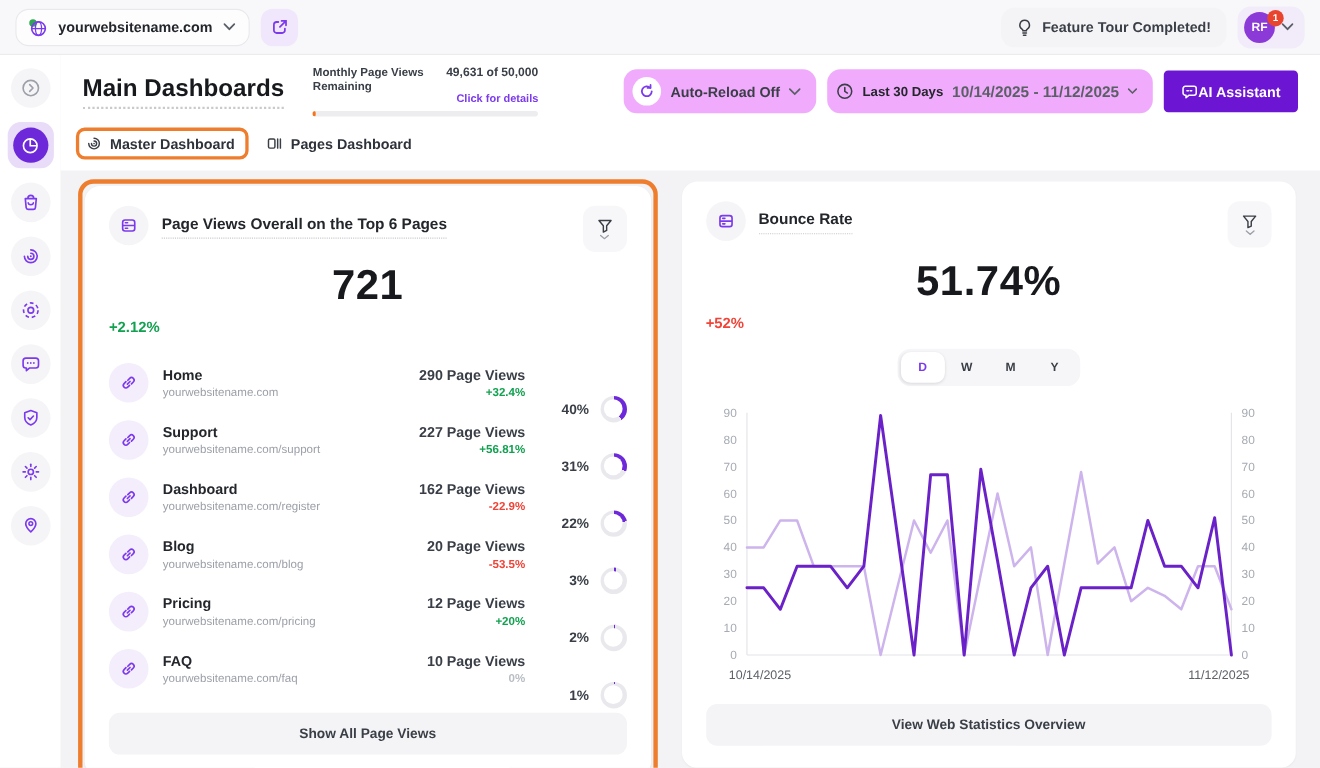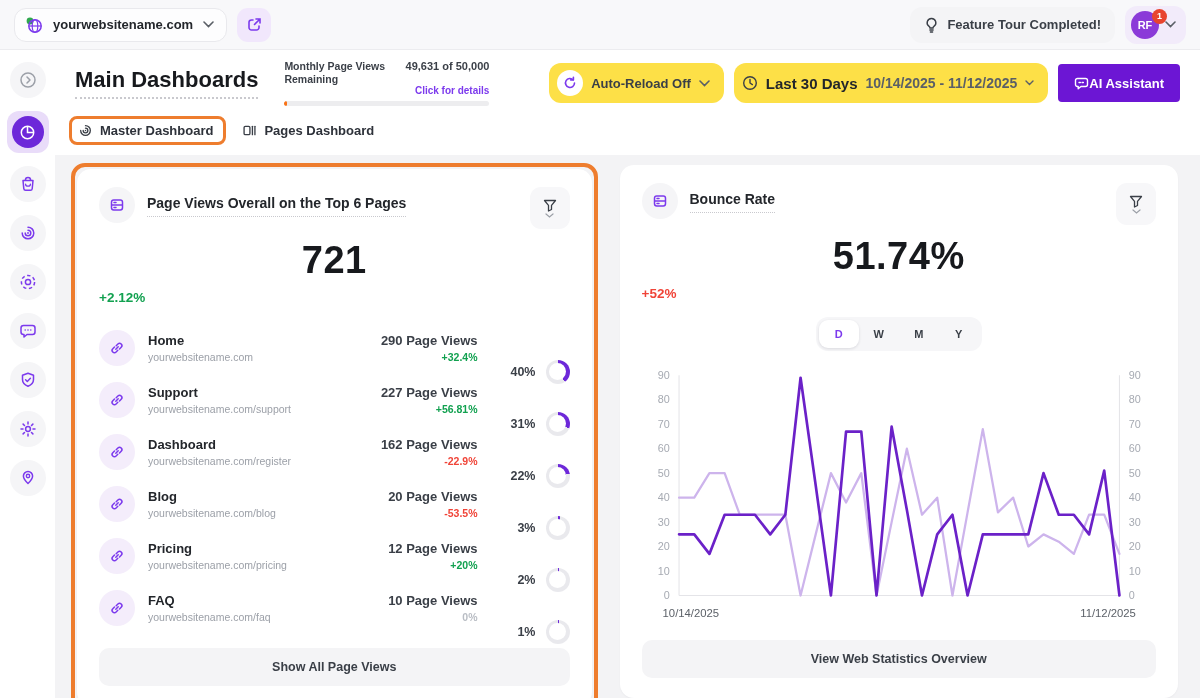--- a/index.html
+++ b/index.html
@@ -41,26 +41,26 @@
   .headband { background:#FFFFFF; padding:10px 20px 4px 20px; display:flex; align-items:center; gap:26px; }
   .page-title { font-size:22px; font-weight:800; color:#17191D; border-bottom:2px dotted #C9C9CE; padding-bottom:4px; }
   .quota { width:205px; }
   .quota-top { display:flex; align-items:baseline; gap:8px; }
   .quota-label { font-size:10.5px; font-weight:700; color:#3A3F47; line-height:1.2; }
   .quota-value { font-size:11px; font-weight:700; color:#3A3F47; white-space:nowrap; }
   .quota-link { font-size:10px; font-weight:600; color:#7C3AED; cursor:pointer;text-align:right; }
   .quota-bar { margin-top:5px; height:5px; border-radius:3px; background:#EDEDEF; overflow:hidden; }
   .quota-fill { height:100%; background:#F97316; border-radius:3px; }
   .head-controls { margin-left:auto; display:flex; align-items:center; gap:10px; }
-  .ctl-pill { display:flex; align-items:center; gap:8px; background:#fde047; border-radius:12px;
+  .ctl-pill { display:flex; align-items:center; gap:8px; background:#f0abfc; border-radius:12px;
               height:40px; padding:0 14px 0 8px; cursor:pointer; }
   .ctl-circle { width:26px; height:26px; border-radius:50%; background:#FFFFFF;
                 display:flex; align-items:center; justify-content:center; }
   .ctl-label { font-size:13px; font-weight:600; color:#3A3F47; }
-  .ctl-bold  { font-size:15px; font-weight:800; color:#23262B; }
+  .ctl-bold  { font-size:12px; font-weight:800; color:#23262B; }
   .ctl-dates { font-size:14px; font-weight:600; color:#5A5F66; }
   .ai-btn { display:flex; align-items:center; background:#6C16D4; color:#fff; border:none;
             border-radius:4px; height:38px; padding:0 16px; font-size:13px; font-weight:700; cursor:pointer;
             font-family:"Liberation Sans", sans-serif; }
 
   
   .tabs { background:#FFFFFF; padding:6px 20px 10px 14px; display:flex; align-items:center; gap:16px; }
   .anno-tab { border:3px solid #EE7D2E; border-radius:8px; padding:4px 10px 4px 6px; }
   .tab { display:flex; align-items:center; gap:7px; font-size:13px; font-weight:700; color:#2E323A; cursor:pointer; }
 

